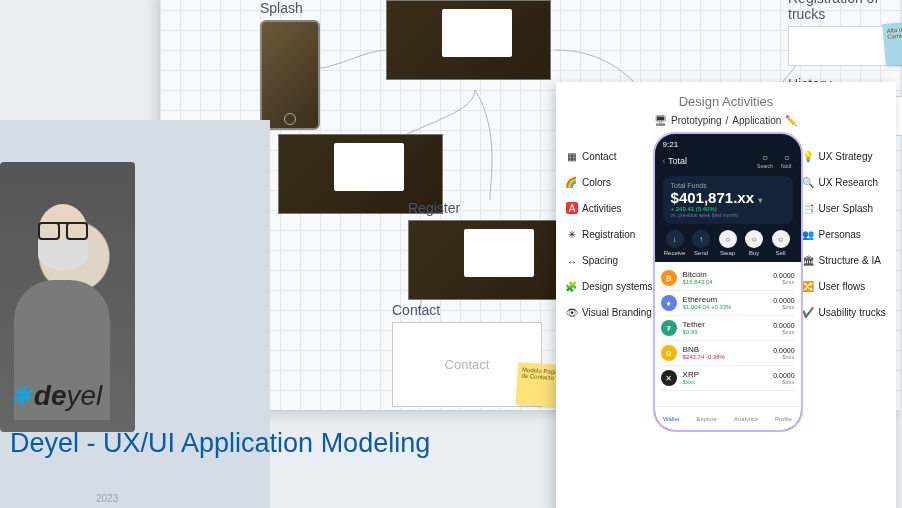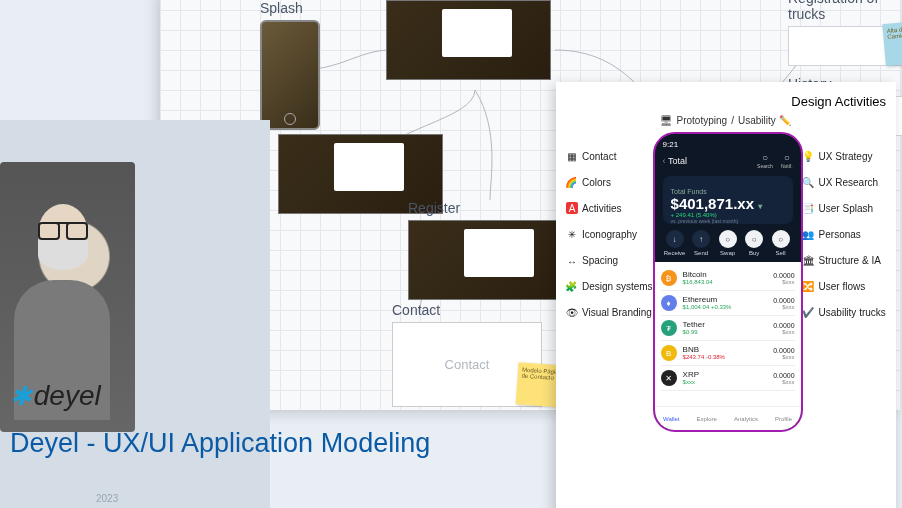--- a/index.html
+++ b/index.html
@@ -89,37 +89,37 @@
   .logo-area { position:absolute; left:10px; top:380px; }
   .logo-text { font-size:28px; color:#222; font-style:italic; display:flex; align-items:center; }
   .logo-mark { color:#1a9fd6; font-size:26px; margin-right:2px; }
   .title { position:absolute; left:10px; top:428px; font-size:27px; color:#0a5aa6; font-weight:400;}
 
   .right-panel {
     position:absolute; right:6px; top:82px; width:340px; height:430px;
     background:#fff; box-shadow:-3px 3px 12px rgba(0,0,0,0.2);
     padding:12px 10px;
   }
-  .rp-title1 { text-align:right; font-size:13px; color:#000000; }
+  .rp-title1 { text-align:center; font-size:13px; color:#737373; }
   .rp-title2 { text-align:center; font-size:32px; font-weight:800;
     background:linear-gradient(90deg,#4b3cff 0 50%,#c23cff 50%);
     -webkit-background-clip:text; background-clip:text; color:transparent; margin-top:-2px;}
   .rp-sub { text-align:center; font-size:10px; color:#333; margin-top:6px; display:flex; justify-content:center; gap:4px; align-items:center;}
   .rp-columns { display:flex; margin-top:6px; height:330px;}
   .rp-col { width:88px; display:flex; flex-direction:column; gap:14px; padding-top:18px;}
   .rp-col.right { align-items:flex-start; }
   .rp-item { font-size:10px; color:#222; display:flex; align-items:center; gap:4px; white-space:nowrap;}
   .rp-item .ic { width:12px; height:12px; display:inline-flex; align-items:center; justify-content:center; font-size:10px;}
   .rp-center { flex:1; display:flex; justify-content:center; position:relative;}
-  .mock-phone { width:150px; height:300px; border-radius:22px; background:#0e1726; position:relative; overflow:hidden; border:2px solid #a21caf;}
+  .mock-phone { width:150px; height:300px; border-radius:22px; background:#0e1726; position:relative; overflow:hidden; border:2px solid #c4b5fd;}
   .mp-top { position:absolute; top:6px; left:8px; color:#fff; font-size:8px;}
   .mp-title { position:absolute; top:22px; left:8px; color:#eee; font-size:9px;}
   .mp-title::before{content:"‹ "; color:#888;}
   .mp-icons { position:absolute; top:18px; right:8px; display:flex; gap:8px; color:#bbb; font-size:10px;}
-  .mp-balance-card{ position:absolute; top:42px; left:8px; right:8px; height:48px; background:#14233a; border-radius:8px; padding:12px 8px; color:#fff;}
+  .mp-balance-card{ position:absolute; top:42px; left:8px; right:8px; height:48px; background:#14233a; border-radius:8px; padding:6px 8px; color:#fff;}
   .mp-bal-label{font-size:7px;color:#8a9;}
   .mp-bal{font-size:15px; font-weight:700;}
   .mp-delta{font-size:6px; color:#27d67a;}
   .mp-prev{font-size:5px; color:#6d7a8a;}
   .mp-actions{position:absolute; top:96px; left:8px; right:8px; display:flex; justify-content:space-between;}
   .mp-act{ text-align:center; color:#cfd6e0; font-size:6px; width:24px;}
   .mp-act .circ{ width:18px;height:18px;border-radius:50%;background:#1a2a40;margin:0 auto 2px; display:flex;align-items:center;justify-content:center; font-size:8px;}
   .mp-act.light .circ{ background:#f0f2f5; color:#333;}
   .mp-list{ position:absolute; top:128px; left:0; right:0; bottom:24px; background:#fff; padding:4px 6px;}
   .mp-row{ display:flex; align-items:center; gap:6px; padding:4px 0; border-bottom:1px solid #eee;}
@@ -203,54 +203,54 @@
 
 <div class="person-area">
   <div class="person-photo">
     <div class="beard"></div>
     <div class="glasses"></div>
   </div>
 </div>
 <div class="logo-area">
   <div class="logo-text">
     <span class="logo-mark">✱</span>
-    <span style="font-weight:400">de</span>
+    <span style="font-weight:700">de</span>
       <span style="font-weight:300">y</span>
       <span style="font-weight:300">el</span>
   </div>
 </div>
 <div class="title">Deyel - UX/UI Application Modeling</div>
 <div class="year">2023</div>
 
 <div class="right-panel">
   <div class="rp-title1">Design Activities</div>
   <div class="rp-sub">
     <span>🖥</span>
     <span>Prototyping</span>
     <span>/</span>
-    <span>Usability</span>
+    <span>Application</span>
     <span>✏️</span>
   </div>
   <div class="rp-columns">
     <div class="rp-col">
       <div class="rp-item">
           <span class="ic">▦</span>
           <span>Contact</span>
         </div>
       <div class="rp-item">
           <span class="ic">🌈</span>
           <span>Colors</span>
         </div>
       <div class="rp-item">
           <span class="ic" style="background:#e33;color:#fff;border-radius:2px;padding:0 2px;">A</span>
           <span>Activities</span>
         </div>
       <div class="rp-item">
           <span class="ic">✳</span>
-          <span>Iconography</span>
+          <span>Registration</span>
         </div>
       <div class="rp-item">
           <span class="ic">↔</span>
           <span>Spacing</span>
         </div>
       <div class="rp-item">
           <span class="ic">🧩</span>
           <span>Design systems</span>
         </div>
       <div class="rp-item">

